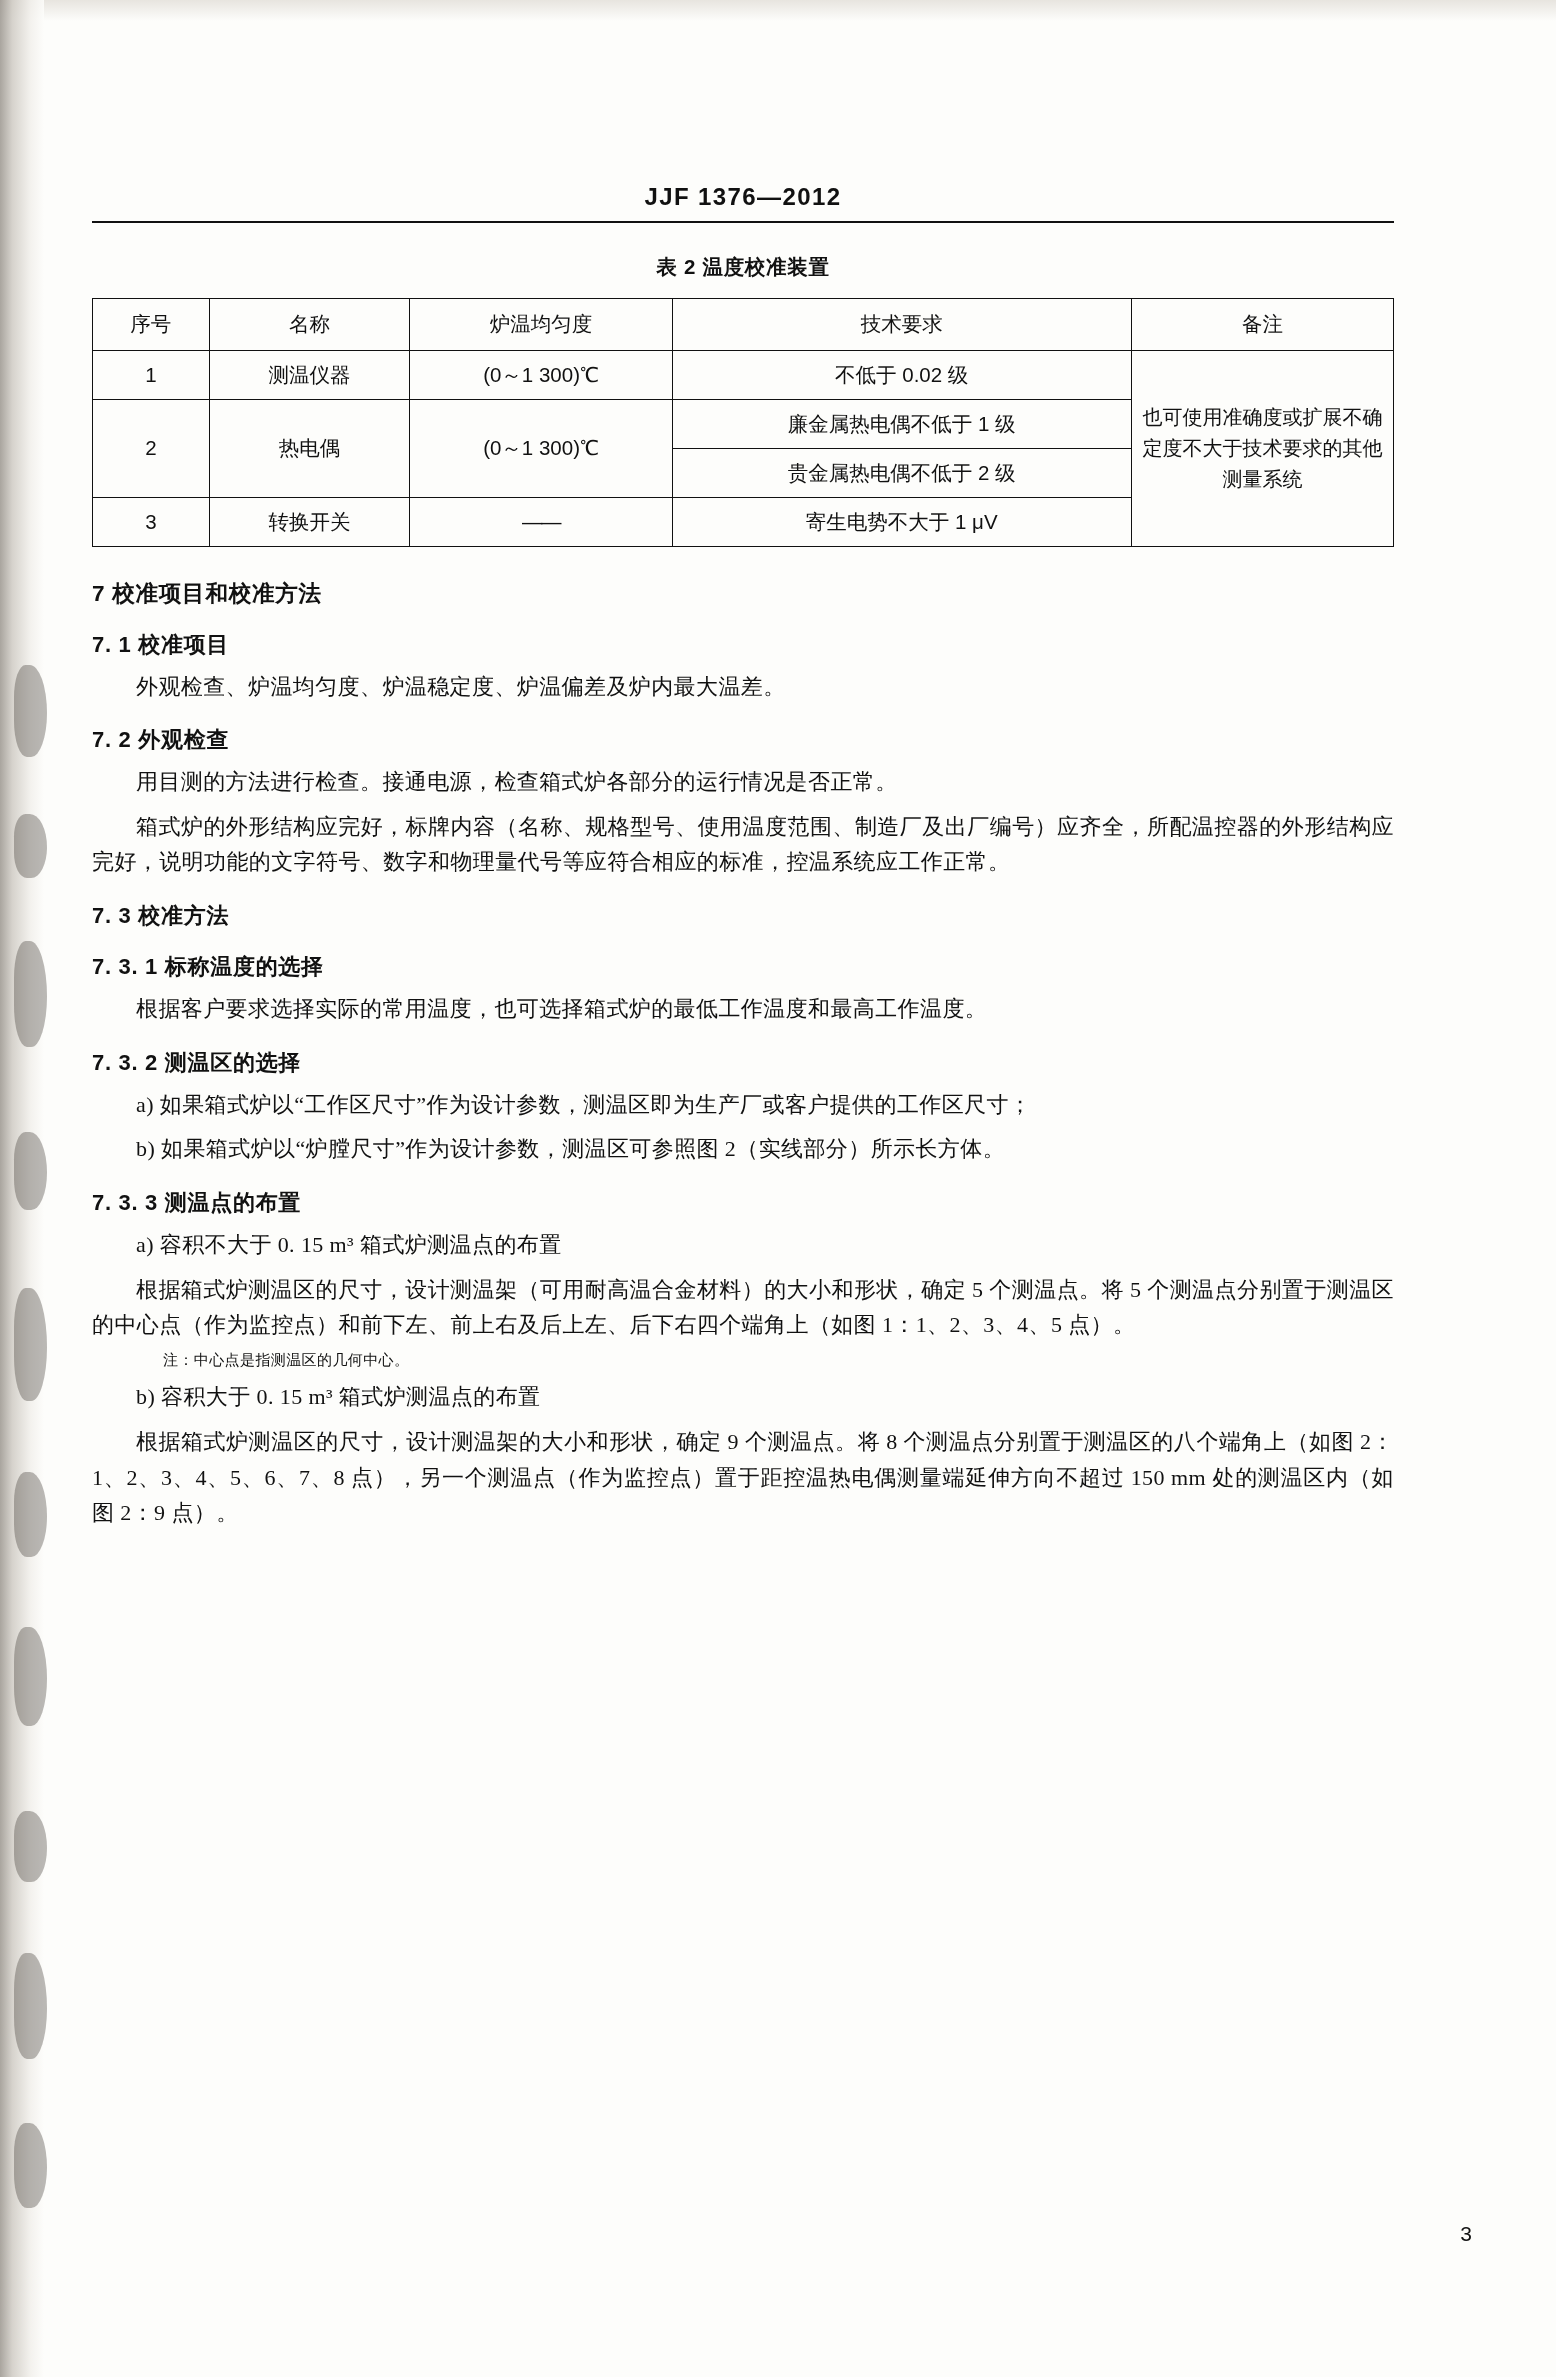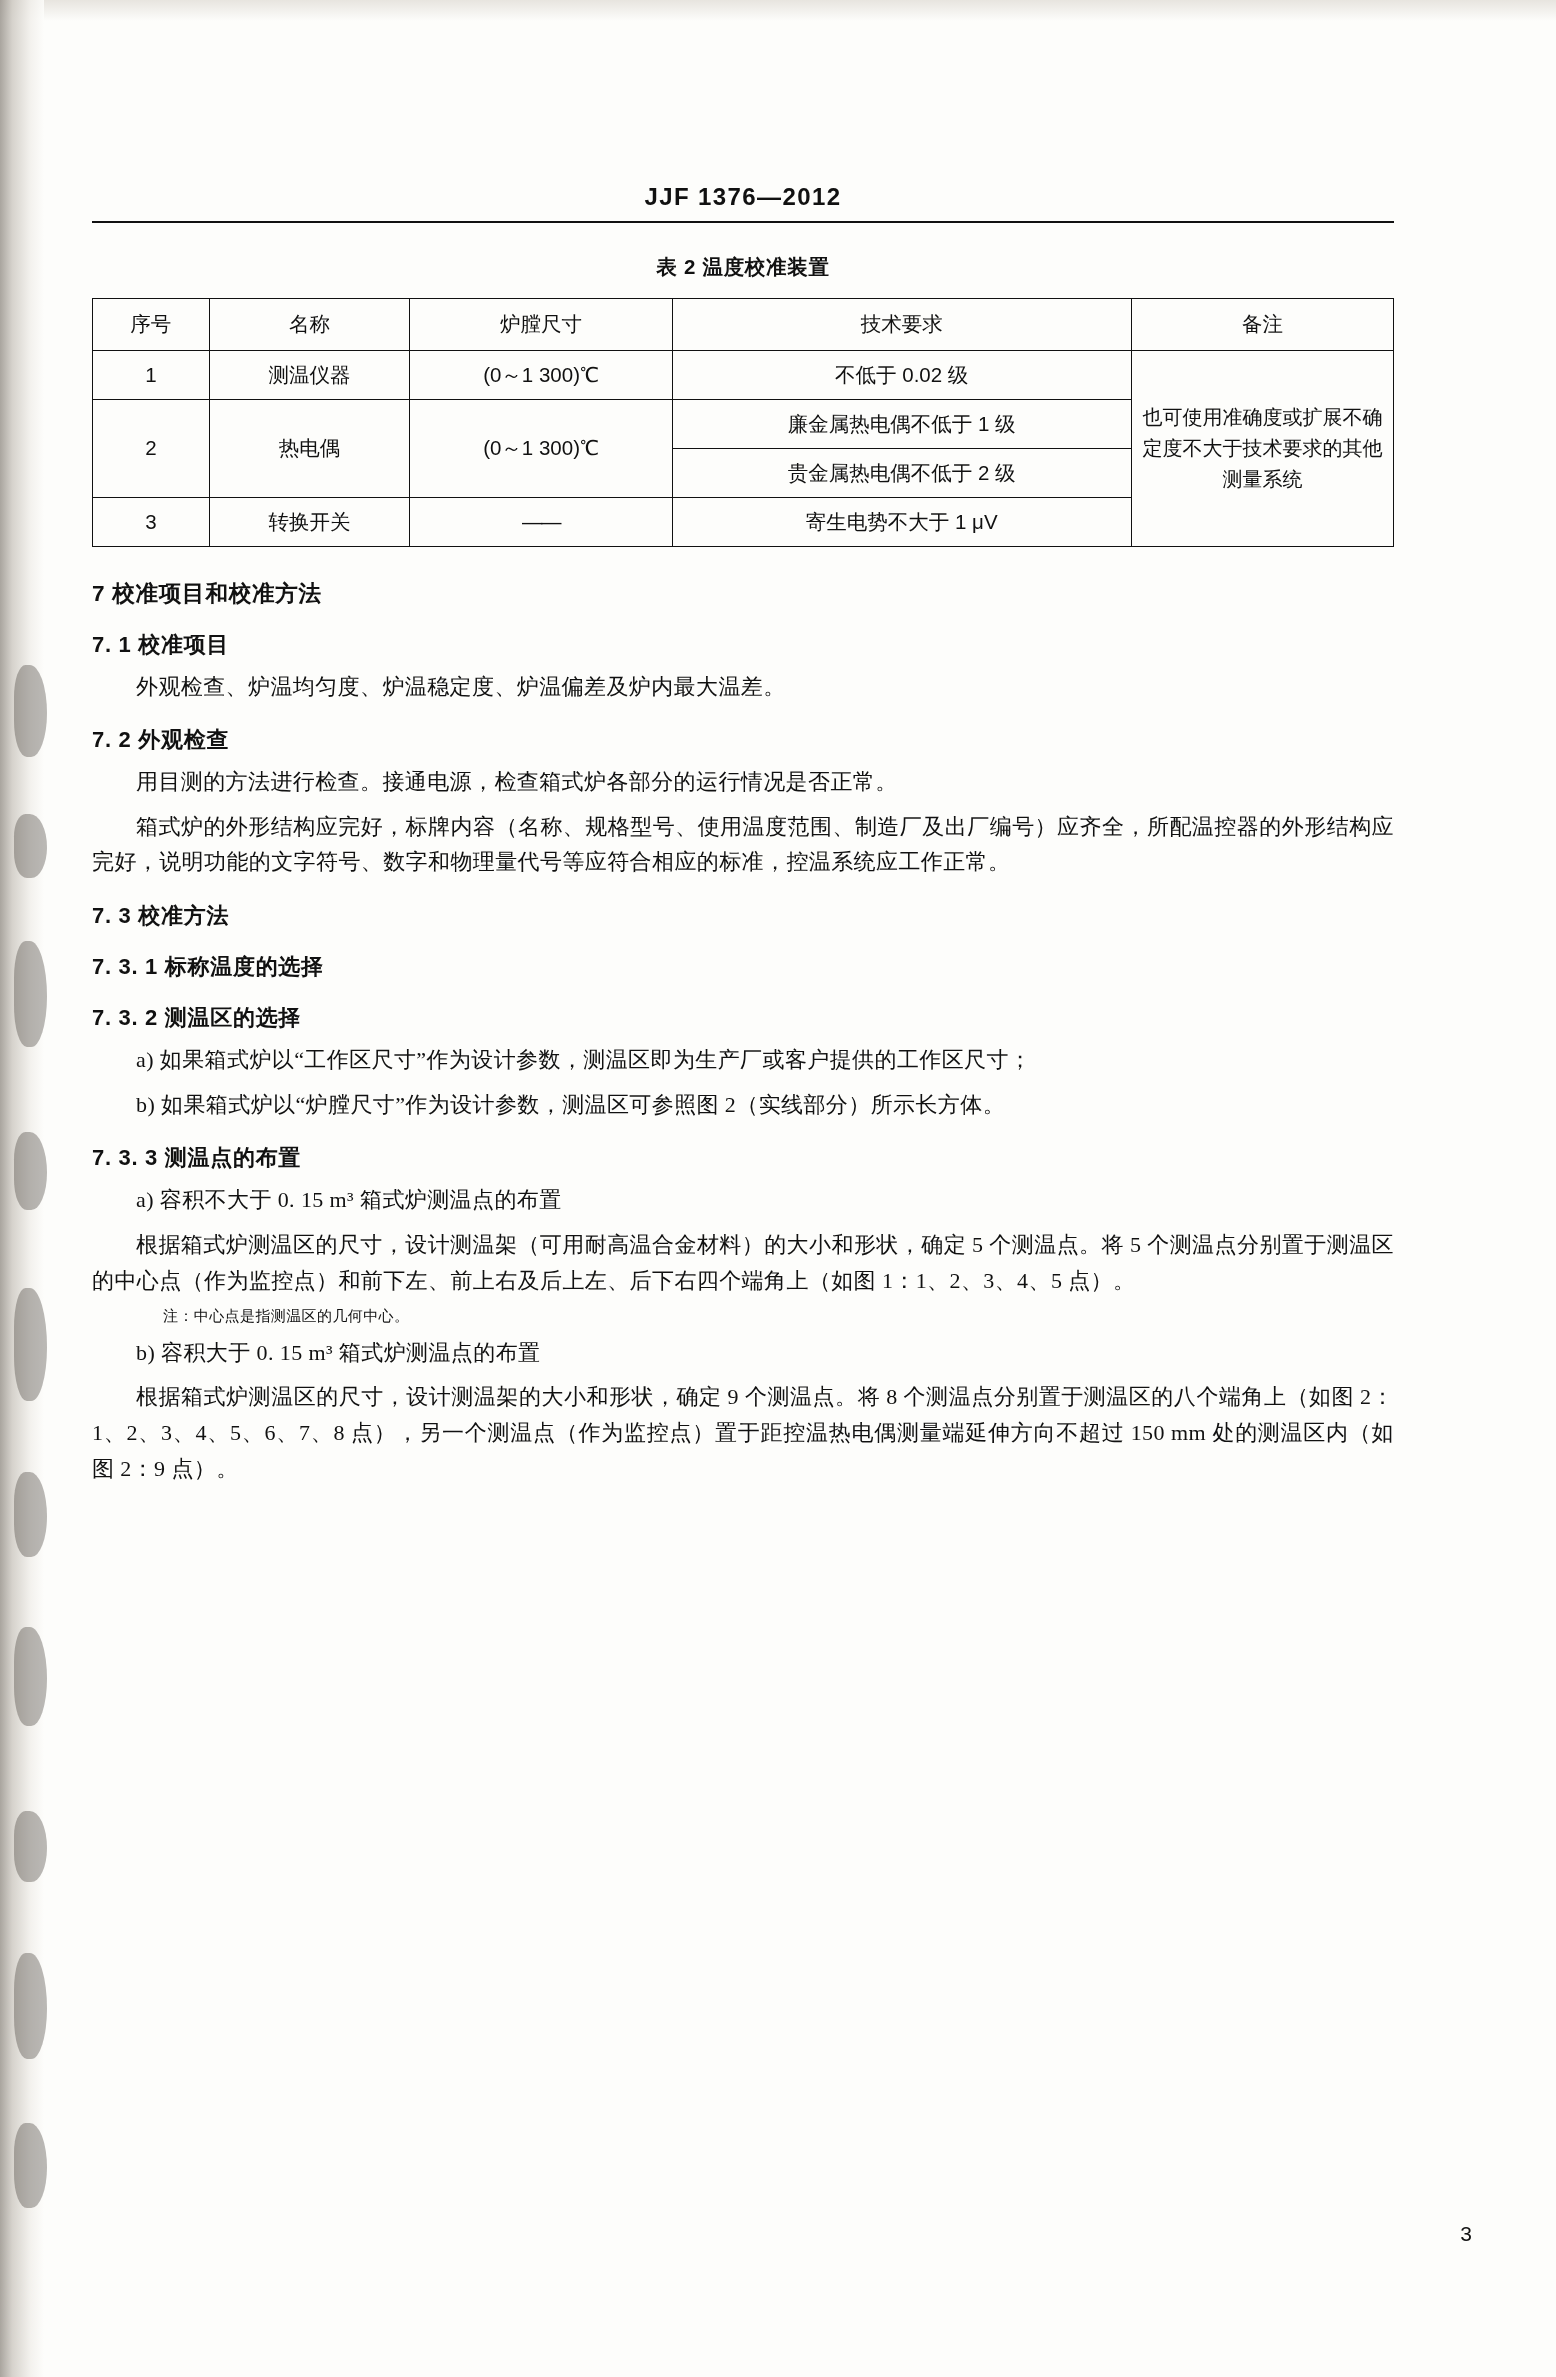--- a/index.html
+++ b/index.html
@@ -164,21 +164,21 @@
     <div class="header">JJF 1376—2012</div>
     <div class="header-rule"></div>
 
     <div class="table-title">表 2    温度校准装置</div>
 
     <table class="t2">
       <tbody>
         <tr class="thead">
           <td class="col-no">序号</td>
           <td class="col-name">名称</td>
-          <td class="col-range">炉膛尺寸</td>
+          <td class="col-range">炉温均匀度</td>
           <td class="col-req">技术要求</td>
           <td class="col-note">备注</td>
         </tr>
         <tr>
           <td>1</td>
           <td>测温仪器</td>
           <td>(0～1 300)℃</td>
           <td>不低于 0.02 级</td>
           <td class="note-cell" rowspan="4">也可使用准确度或扩展不确定度不大于技术要求的其他测量系统</td>
         </tr>
@@ -205,20 +205,21 @@
     <h3 class="sub">7. 1    校准项目</h3>
     <p class="body indent">外观检查、炉温均匀度、炉温稳定度、炉温偏差及炉内最大温差。</p>
 
     <h3 class="sub">7. 2    外观检查</h3>
     <p class="body indent">用目测的方法进行检查。接通电源，检查箱式炉各部分的运行情况是否正常。</p>
     <p class="body indent">箱式炉的外形结构应完好，标牌内容（名称、规格型号、使用温度范围、制造厂及出厂编号）应齐全，所配温控器的外形结构应完好，说明功能的文字符号、数字和物理量代号等应符合相应的标准，控温系统应工作正常。</p>
 
     <h3 class="sub">7. 3    校准方法</h3>
 
     <h3 class="sub">7. 3. 1    标称温度的选择</h3>
+    <p class="body indent">根据客户要求选择实际的常用温度，也可选择箱式炉的最低工作温度和最高工作温度。</p>
 
     <h3 class="sub">7. 3. 2    测温区的选择</h3>
     <p class="body indent">a) 如果箱式炉以“工作区尺寸”作为设计参数，测温区即为生产厂或客户提供的工作区尺寸；</p>
     <p class="body indent">b) 如果箱式炉以“炉膛尺寸”作为设计参数，测温区可参照图 2（实线部分）所示长方体。</p>
 
     <h3 class="sub">7. 3. 3    测温点的布置</h3>
     <p class="body indent">a) 容积不大于 0. 15 m³ 箱式炉测温点的布置</p>
     <p class="body indent">根据箱式炉测温区的尺寸，设计测温架（可用耐高温合金材料）的大小和形状，确定 5 个测温点。将 5 个测温点分别置于测温区的中心点（作为监控点）和前下左、前上右及后上左、后下右四个端角上（如图 1：1、2、3、4、5 点）。</p>
     <p class="note-small">注：中心点是指测温区的几何中心。</p>
     <p class="body indent">b) 容积大于 0. 15 m³ 箱式炉测温点的布置</p>

